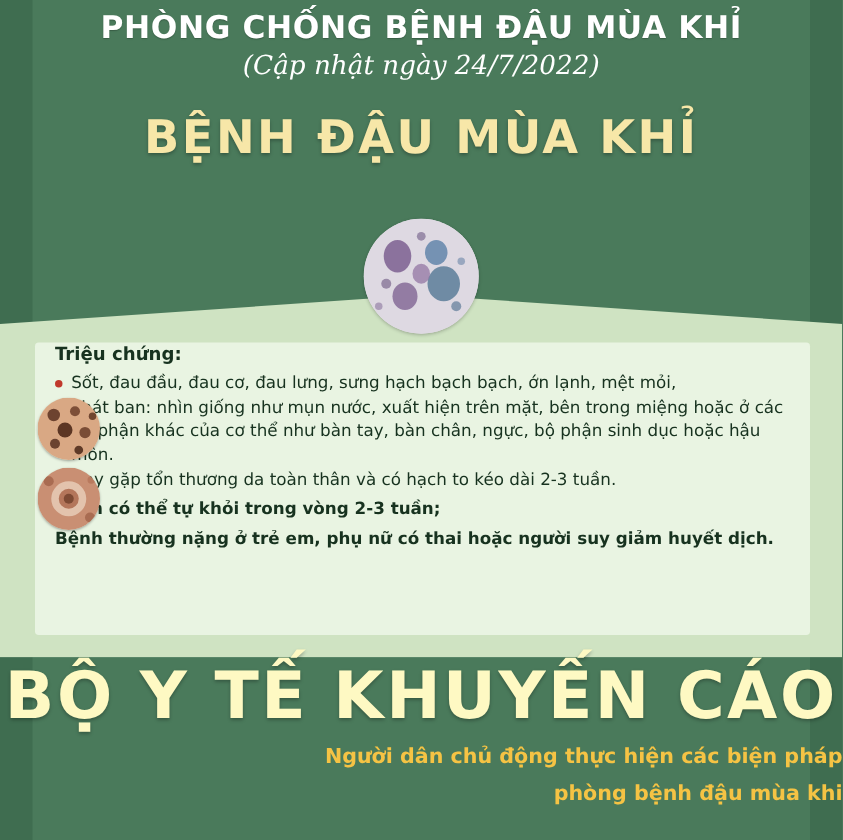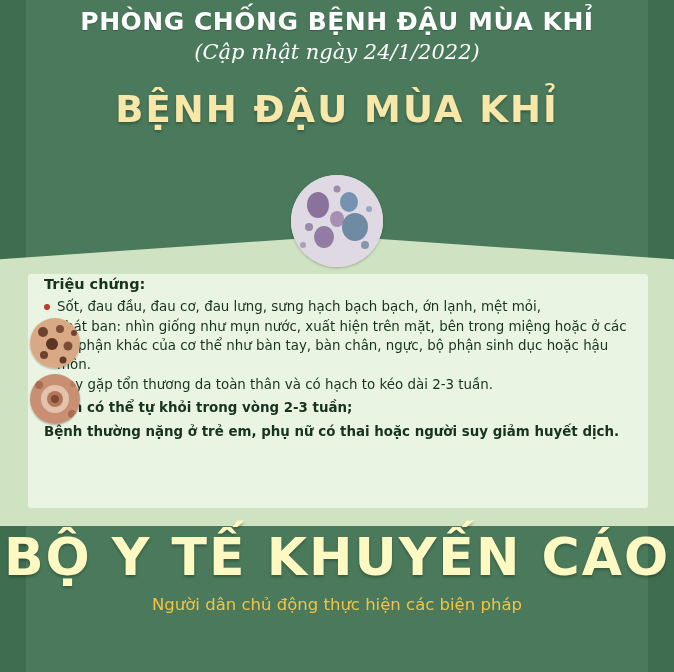--- a/index.html
+++ b/index.html
@@ -187,38 +187,39 @@
     font-family: "DejaVu Sans", sans-serif;
     font-weight: bold;
     font-size: 52px;
     letter-spacing: 2px;
     color: #fef9c3;
     text-shadow: 0 2px 3px rgba(0,0,0,0.28);
     text-align: center;
   }
   .footer-line {
     font-family: "DejaVu Sans", sans-serif;
-    font-weight: normal;
+    font-weight: bold;
     font-size: 16.5px;
     color: #f5c344;
     line-height: 1.45;
     margin-top: 6px;
+    text-align: right;
   }
 </style>
 </head>
 <body>
 
 <div class="poster">
 
   <div class="band-left"></div>
   <div class="band-right"></div>
 
   <div class="header">
     <div class="header-title">PHÒNG CHỐNG BỆNH ĐẬU MÙA KHỈ</div>
-    <div class="header-sub">(Cập nhật ngày 24/1/2022)</div>
+    <div class="header-sub">(Cập nhật ngày 24/7/2022)</div>
   </div>
 
   <div class="big-title">BỆNH ĐẬU MÙA KHỈ</div>
 
   <div class="panel-wrap">
     <div class="panel-light"></div>
     <div class="panel-inner"></div>
   </div>
 
   <div class="virus">
@@ -270,15 +271,16 @@
       <li>Phát ban: nhìn giống như mụn nước, xuất hiện trên mặt, bên trong miệng hoặc ở các bộ phận khác của cơ thể như bàn tay, bàn chân, ngực, bộ phận sinh dục hoặc hậu môn.</li>
       <li>Hay gặp tổn thương da toàn thân và có hạch to kéo dài 2-3 tuần.</li>
     </ul>
     <div class="note">Bệnh có thể tự khỏi trong vòng 2-3 tuần;</div>
     <div class="note">Bệnh thường nặng ở trẻ em, phụ nữ có thai hoặc người suy giảm huyết dịch.</div>
   </div>
 
   <div class="footer">
     <div class="footer-title">BỘ Y TẾ KHUYẾN CÁO</div>
     <div class="footer-line">Người dân chủ động thực hiện các biện pháp</div>
+    <div class="footer-line">phòng bệnh đậu mùa khi</div>
   </div>
 
 </div>
 
 </body></html>

